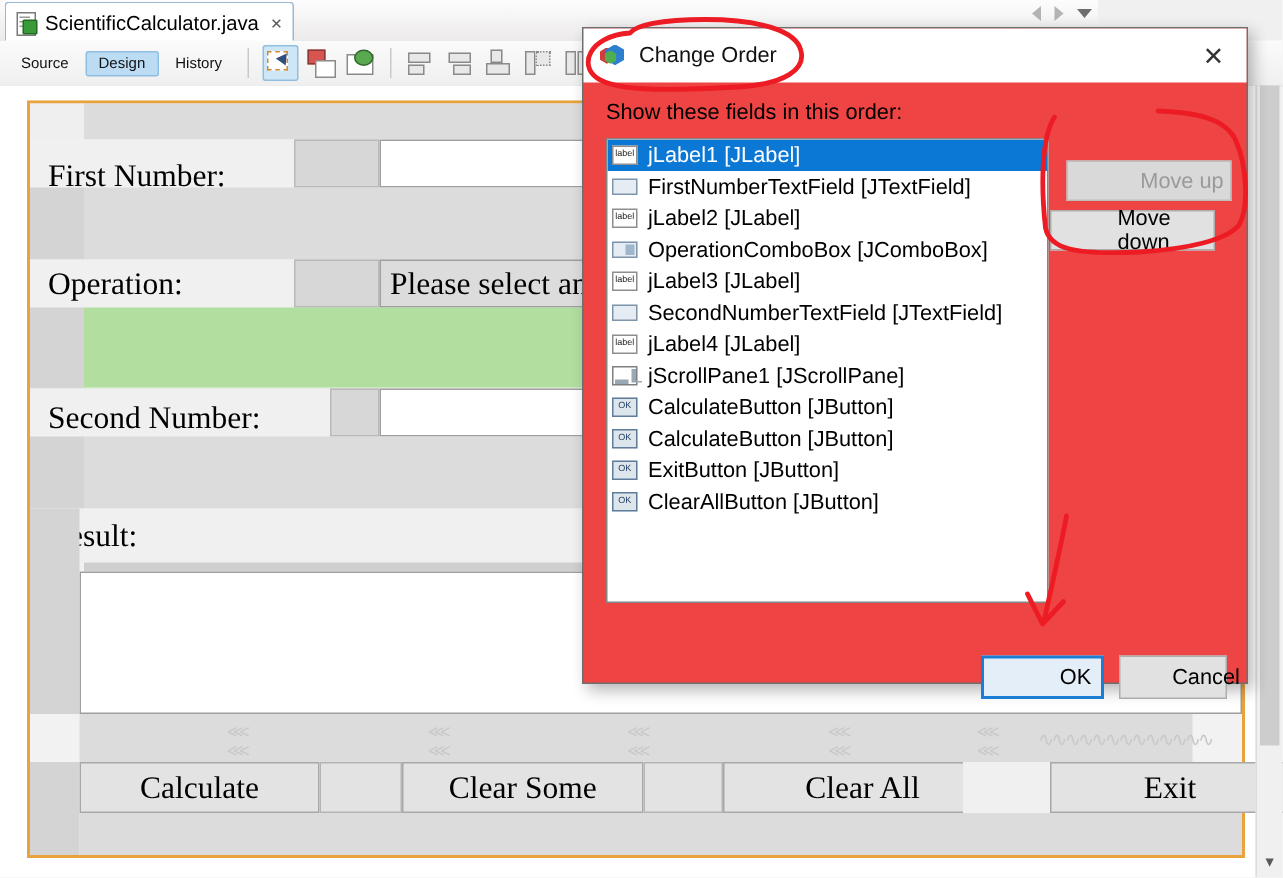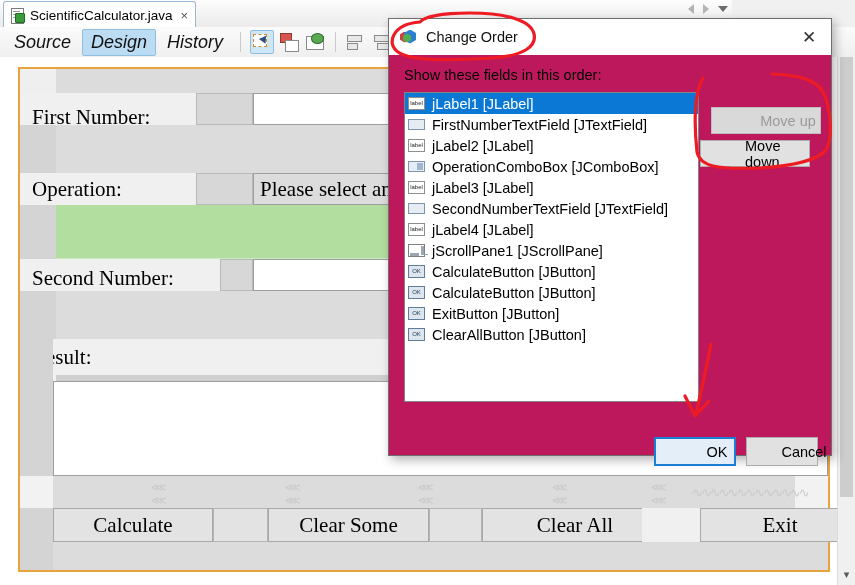--- a/index.html
+++ b/index.html
@@ -31,21 +31,21 @@
   .tabarrows .ar{width:0;height:0;border-top:5px solid transparent;border-bottom:5px solid transparent;}
   .tabarrows .arl{border-right:6px solid #b3b3b3;}
   .tabarrows .arr{border-left:6px solid #b3b3b3;}
   .tabarrows .ard{width:0;height:0;border-left:5px solid transparent;border-right:5px solid transparent;border-top:6px solid #6d6d6d;}
 
   
   .toolbar{position:absolute;left:0;top:27px;width:855px;height:30px;
     background:linear-gradient(#fbfbfb,#efefef);border-bottom:1px solid #c4c4c4;
     display:flex;align-items:center;}
   .vtabs{display:flex;align-items:center;height:30px;padding-left:4px;}
-  .vtab{font-size:18px;padding:3px 9px;margin:0 1px;color:#111;border-radius:2px;cursor:pointer;font-style:italic;}
+  .vtab{font-size:10px;padding:3px 9px;margin:0 1px;color:#111;border-radius:2px;cursor:pointer;}
   .vtab.active{background:#bcdcf4;border:1px solid #8fbfe0;padding:2px 8px;}
   .tbsep{width:1px;height:20px;background:#c9c9c9;margin:0 7px;}
   .tbicon{width:22px;height:22px;margin:0 2px;position:relative;cursor:pointer;}
   .tbicon.sel{background:#cfe6f7;border:1px solid #8fbfe0;border-radius:2px;}
   .gi{position:absolute;border:1px solid #8a8a8a;background:#e8e8e8;}
   .garrow{position:absolute;width:0;height:0;border-left:4px solid transparent;
           border-right:4px solid transparent;border-top:7px solid #444;}
 
   
   .canvas{position:absolute;left:0;top:57px;width:838px;height:528px;background:#ffffff;}
@@ -69,21 +69,21 @@
   .spring{position:absolute;color:#c9c9c9;font-size:11px;letter-spacing:-1px;}
 
   
   .vscroll{position:absolute;right:0;top:57px;width:17px;height:528px;background:#f0f0f0;border-left:1px solid #dcdcdc;}
   .vscroll .thumb{position:absolute;left:2px;top:0;width:13px;height:440px;background:#cdcdcd;}
   .vscroll .down{position:absolute;left:0;bottom:2px;width:17px;height:17px;
     display:flex;align-items:center;justify-content:center;color:#5a5a5a;font-size:11px;}
 
   
   #dialog{position:absolute;left:388px;top:18px;width:444px;height:438px;
-    background:#be185d;border:1px solid #6e6e6e;box-sizing:border-box;
+    background:#ef4444;border:1px solid #6e6e6e;box-sizing:border-box;
     box-shadow:3px 4px 10px rgba(0,0,0,.30);}
   .dtitle{position:absolute;left:0;top:0;width:100%;height:36px;background:#ffffff;
     display:flex;align-items:center;box-sizing:border-box;}
   .dicon{width:17px;height:17px;margin-left:11px;margin-right:9px;position:relative;flex:none;}
   .dicon i{position:absolute;display:block;}
   .dicon .c1{left:0;top:3px;width:9px;height:11px;background:#d23c3c;
      clip-path:polygon(0 25%,50% 0,100% 25%,100% 75%,50% 100%,0 75%);}
   .dicon .c2{left:4px;top:1px;width:12px;height:14px;background:#2d7fd0;
      clip-path:polygon(0 25%,50% 0,100% 25%,100% 75%,50% 100%,0 75%);}
   .dicon .c3{left:3px;top:5px;width:8px;height:9px;background:#4fae4f;

